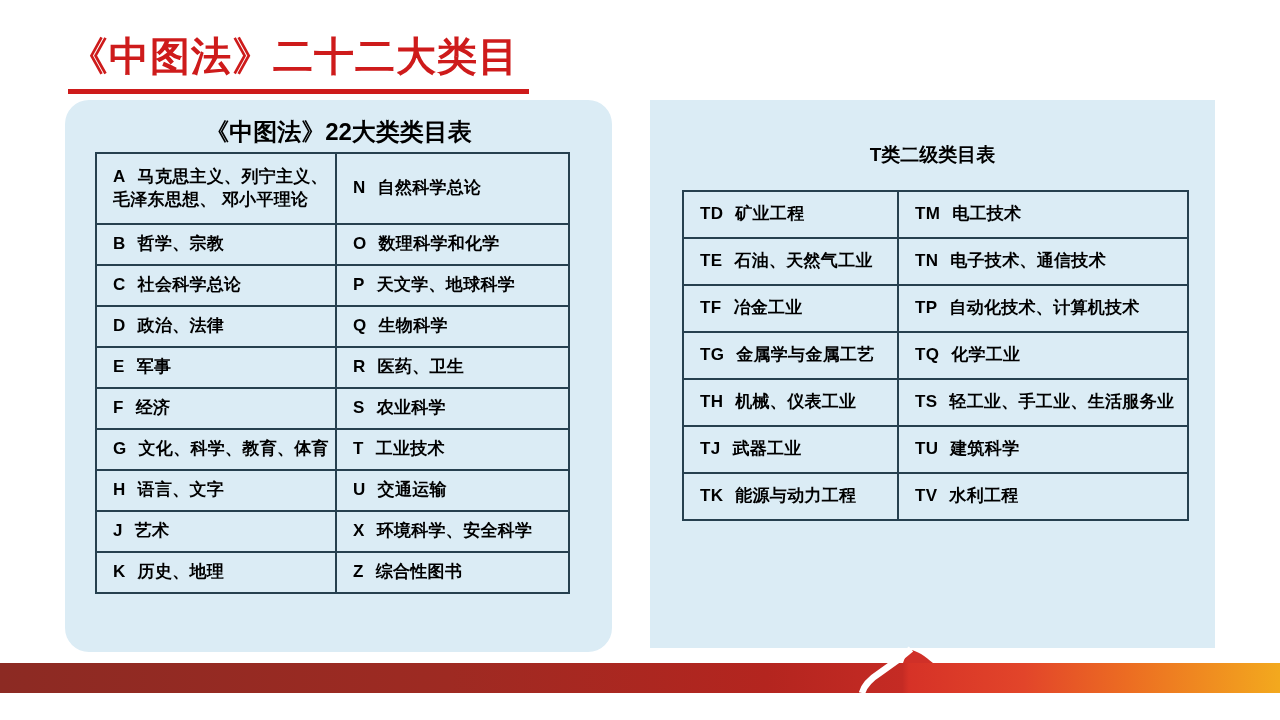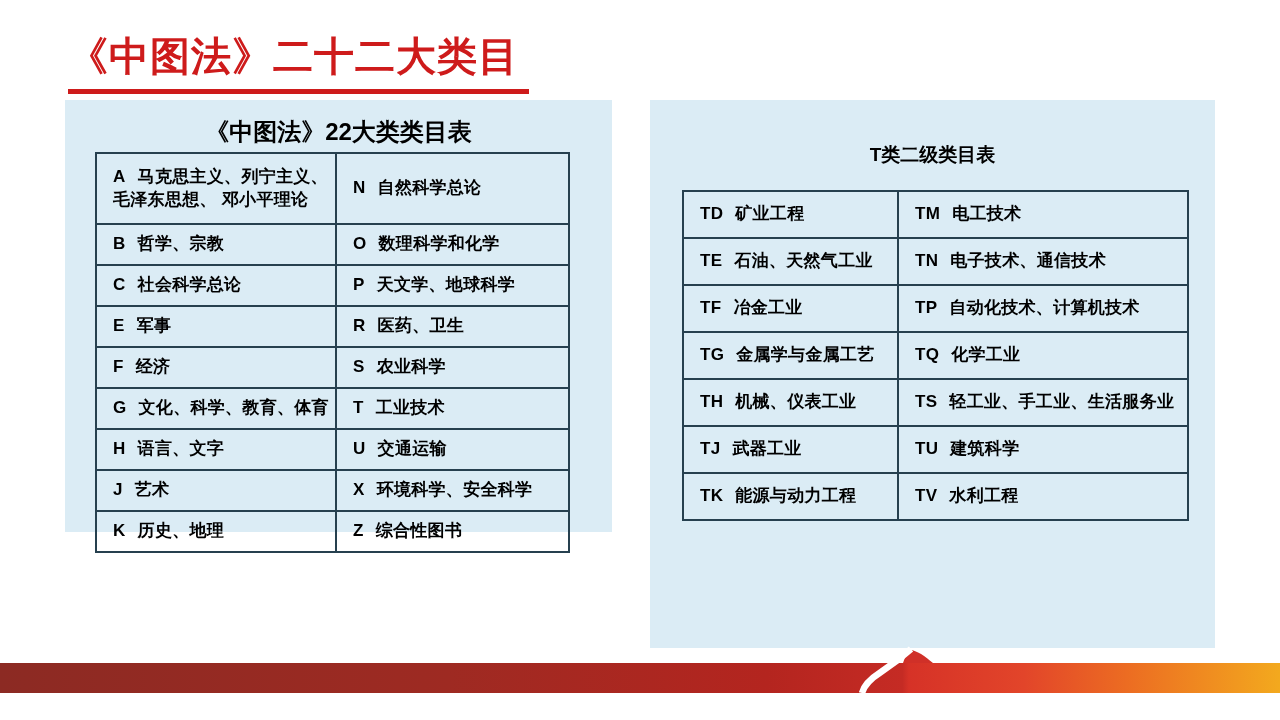--- a/index.html
+++ b/index.html
@@ -25,21 +25,21 @@
     padding-bottom: 11px;
     padding-right: 10px;
     line-height: 1.1;
   }
 
   
   .panel {
     position: absolute;
     background: #dbecf5;
   }
-  .panel-left  { left: 65px;  top: 100px; width: 547px; height: 432px; }
+  .panel-left  { left: 65px;  top: 100px; width: 547px; height: 552px; border-radius: 24px; }
   .panel-right { left: 650px; top: 100px; width: 565px; height: 548px; }
 
   .panel-title {
     position: absolute;
     left: 0; right: 0;
     text-align: center;
     font-weight: bold;
     color: #000;
   }
   .panel-left  .panel-title { top: 16px; font-size: 24px; }
@@ -101,20 +101,24 @@
         <td><span class="code">A</span><span>马克思主义、列宁主义、毛泽东思想、 邓小平理论</span></td>
         <td><span class="code">N</span><span>自然科学总论</span></td>
       </tr>
       <tr>
         <td><span class="code">B</span><span>哲学、宗教</span></td>
         <td><span class="code">O</span><span>数理科学和化学</span></td>
       </tr>
       <tr>
         <td><span class="code">C</span><span>社会科学总论</span></td>
         <td><span class="code">P</span><span>天文学、地球科学</span></td>
+      </tr>
+      <tr>
+        <td><span class="code">D</span><span>政治、法律</span></td>
+        <td><span class="code">Q</span><span>生物科学</span></td>
       </tr>
       <tr>
         <td><span class="code">E</span><span>军事</span></td>
         <td><span class="code">R</span><span>医药、卫生</span></td>
       </tr>
       <tr>
         <td><span class="code">F</span><span>经济</span></td>
         <td><span class="code">S</span><span>农业科学</span></td>
       </tr>
       <tr>

